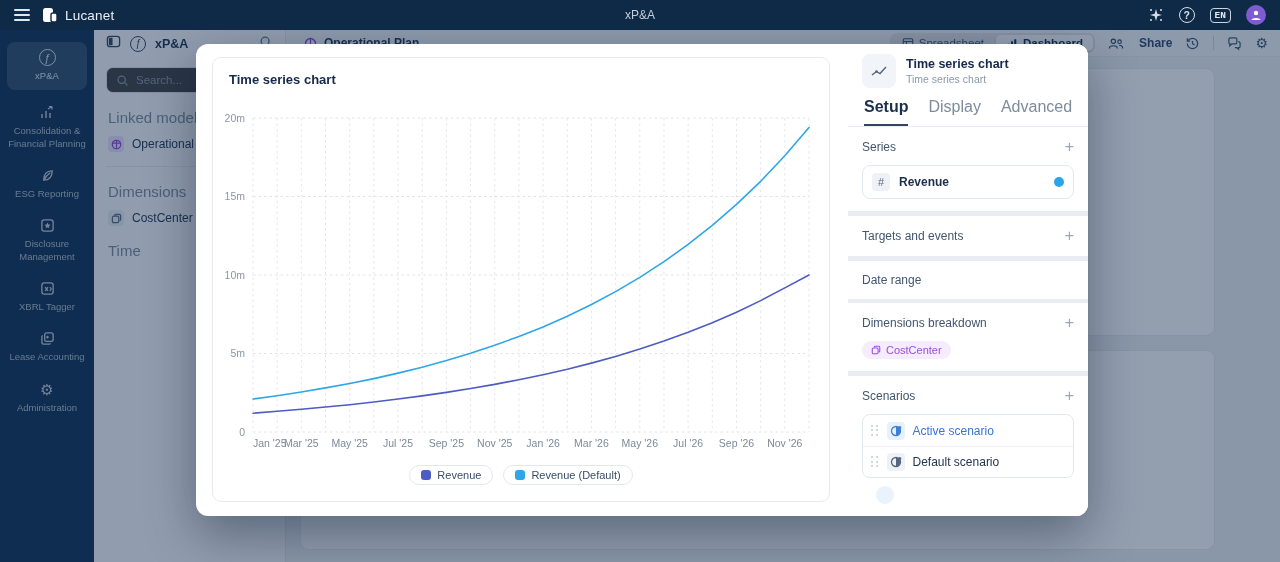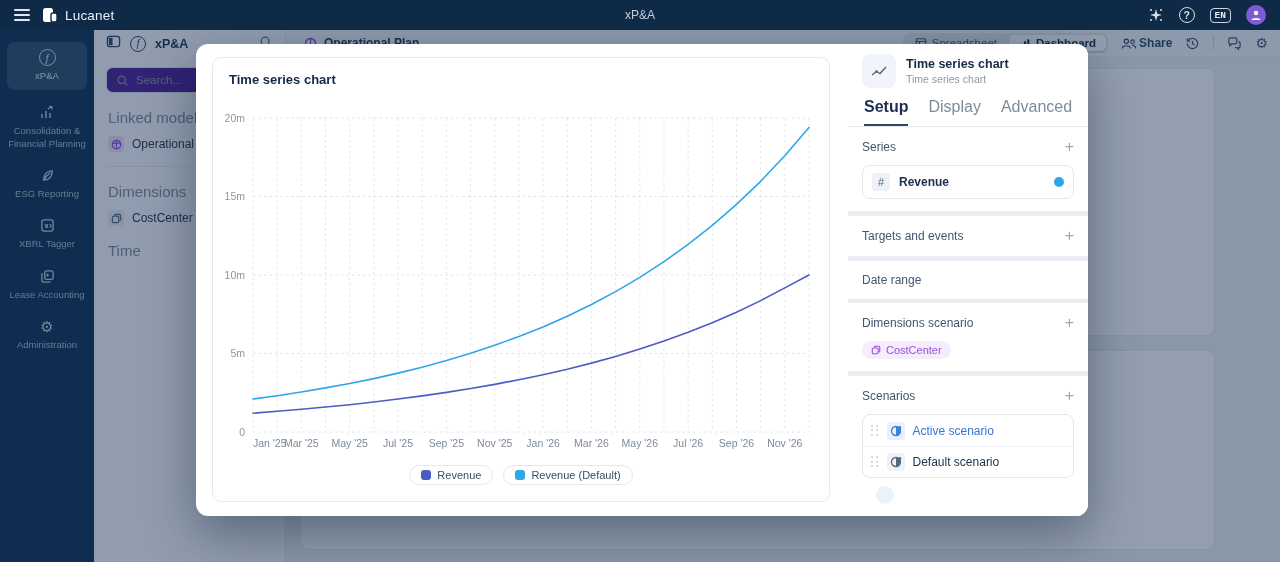--- a/index.html
+++ b/index.html
@@ -27,39 +27,39 @@
   .side-item.active { background:rgba(255,255,255,.14); border-radius:8px; padding:7px 4px 8px; margin-bottom:14px; color:#d9e3ec; }
   .circle-f { width:17px; height:17px; border:1.4px solid currentColor; border-radius:50%; display:flex; align-items:center; justify-content:center; font-size:11px; font-style:italic; }
   .side-ico { height:17px; display:flex; align-items:center; color:#c3cfdc; }
   .gear-glyph { font-size:15px; line-height:1; }
 
   
   .subpanel { position:absolute; left:94px; top:30px; bottom:0; width:192px; background:#fbfcfd; border-right:1px solid #e2e7ec; z-index:1; }
   .subpanel-top { height:27px; display:flex; align-items:center; padding:0 12px; gap:9px; }
   .subpanel-top .title { font-size:12.5px; font-weight:bold; color:#1c3150; }
   .subpanel-top .spacer { flex:1; }
-  .search-box { margin:10px 12px 0; height:26px; border:1px solid #dfe5ea; border-radius:7px; background:#4c1d95; display:flex; align-items:center; gap:7px; padding:0 9px; }
+  .search-box { margin:10px 12px 0; height:26px; border:1px solid #dfe5ea; border-radius:7px; background:#404040; display:flex; align-items:center; gap:7px; padding:0 9px; }
   .search-box .ph { font-size:11.5px; color:#8a97a6; }
   .sp-label { font-size:15px; color:#7d8b9b; margin:16px 14px 0; }
   .sp-item { display:flex; align-items:center; gap:8px; margin:10px 14px 0; cursor:pointer; }
   .sp-item .txt { font-size:12px; color:#22354f; }
   .sp-divider { height:1px; background:#e7ebf0; margin:14px 12px 0; }
   .mini-ico { width:16px; height:16px; border-radius:4px; display:flex; align-items:center; justify-content:center; }
   .mini-ico.purple { background:#ece0fa; }
   .mini-ico.slate { background:#e8edf2; }
 
   
   .content { position:absolute; left:286px; top:30px; right:0; bottom:0; background:#eef1f4; z-index:1; }
   .toolbar { height:27px; background:#f4f6f9; border-bottom:1px solid #e4e9ee; display:flex; align-items:center; padding:0 10px; }
   .doc-tab { display:flex; align-items:center; gap:7px; font-size:12px; font-weight:bold; color:#1d3150; padding:0 8px; cursor:pointer; }
   .toolbar-right { margin-left:auto; display:flex; align-items:center; gap:13px; padding-right:2px; }
   .seg { background:#e5e5e5; border-radius:7px; padding:2px; display:flex; gap:2px; }
   .seg-opt { display:flex; align-items:center; gap:5px; font-size:11.5px; color:#3c5270; padding:2px 10px; border-radius:5px; cursor:pointer; }
   .seg-opt.active { background:#fff; font-weight:bold; color:#142a49; box-shadow:0 1px 2px rgba(20,40,70,.15); }
-  .share-btn { display:flex; align-items:center; gap:2px; font-size:12px; font-weight:bold; color:#2c486b; cursor:pointer; }
+  .share-btn { display:flex; align-items:center; gap:15px; font-size:12px; font-weight:bold; color:#2c486b; cursor:pointer; }
   .tbi { color:#3c5576; display:flex; align-items:center; cursor:pointer; }
   .v-div { width:1px; height:14px; background:#cdd5de; }
   .bg-card { position:absolute; background:#fff; border-radius:9px; border:1px solid #e6eaef; }
 
   
   .overlay { position:absolute; left:0; top:30px; right:0; bottom:0; background:rgba(16,42,77,.45); z-index:10; }
   .modal { position:absolute; left:196px; top:44px; width:892px; height:472px; background:#fff; border-radius:12px; box-shadow:0 18px 50px rgba(8,22,44,.4); z-index:20; overflow:hidden; }
 
   
   .chart-card { position:absolute; left:16px; top:13px; width:618px; height:445px; border:1px solid #e6eaef; border-radius:9px; background:#fff; }
@@ -161,20 +161,29 @@
     <span class="lbl">Consolidation &amp; Financial Planning</span>
   </div>
   <div class="side-item">
     <span class="side-ico">
       <svg width="15" height="15" viewBox="0 0 16 16" fill="none" stroke="currentColor" stroke-width="1.4">
           <path d="M13 3 C13 10 9 13 4 13 C4 6 7 3 13 3 Z"></path>
           <path d="M4 13 C6 9 8 7 11 5"></path>
         </svg>
     </span>
     <span class="lbl">ESG Reporting</span>
+  </div>
+  <div class="side-item">
+    <span class="side-ico">
+      <svg width="15" height="15" viewBox="0 0 16 16" fill="none" stroke="currentColor" stroke-width="1.4">
+          <rect x="2" y="2" width="12" height="12" rx="2.5"></rect>
+          <path d="M8 4.8 L9 7 L11.2 7.2 L9.6 8.7 L10 11 L8 9.8 L6 11 L6.4 8.7 L4.8 7.2 L7 7 Z" fill="currentColor" stroke="none"></path>
+        </svg>
+    </span>
+    <span class="lbl">Disclosure Management</span>
   </div>
   <div class="side-item">
     <span class="side-ico">
       <svg width="15" height="15" viewBox="0 0 16 16" fill="none" stroke="currentColor" stroke-width="1.4">
           <rect x="2" y="2" width="12" height="12" rx="2.5"></rect>
           <path d="M5.5 6.5 L8.5 10.5 M8.5 6.5 L5.5 10.5"></path>
           <path d="M10.5 6.5 L12 8.5 L10.5 10.5" stroke-width="1.2"></path>
         </svg>
     </span>
     <span class="lbl">XBRL Tagger</span>
@@ -411,21 +420,21 @@
     </div>
     <div class="gap"></div>
 
     <div class="blk sec">
       <div class="sec-label">Date range</div>
     </div>
     <div class="gap"></div>
 
     <div class="blk sec">
       <div class="sec-head">
-        <span class="sec-label">Dimensions scenario</span>
+        <span class="sec-label">Dimensions breakdown</span>
         <span class="plus">+</span>
       </div>
       <span class="chip">
         <svg width="10" height="10" viewBox="0 0 12 12" fill="none" stroke="#9c4edd" stroke-width="1.3">
             <rect x="1.5" y="3.5" width="7" height="7" rx="1.5"></rect>
             <path d="M4 3 V2.5 C4 1.8 4.5 1.5 5 1.5 H9.5 C10.2 1.5 10.5 2 10.5 2.8 V7.5 C10.5 8.1 10 8.3 9.5 8.3"></path>
           </svg>
         <span>CostCenter</span>
       </span>
     </div>

